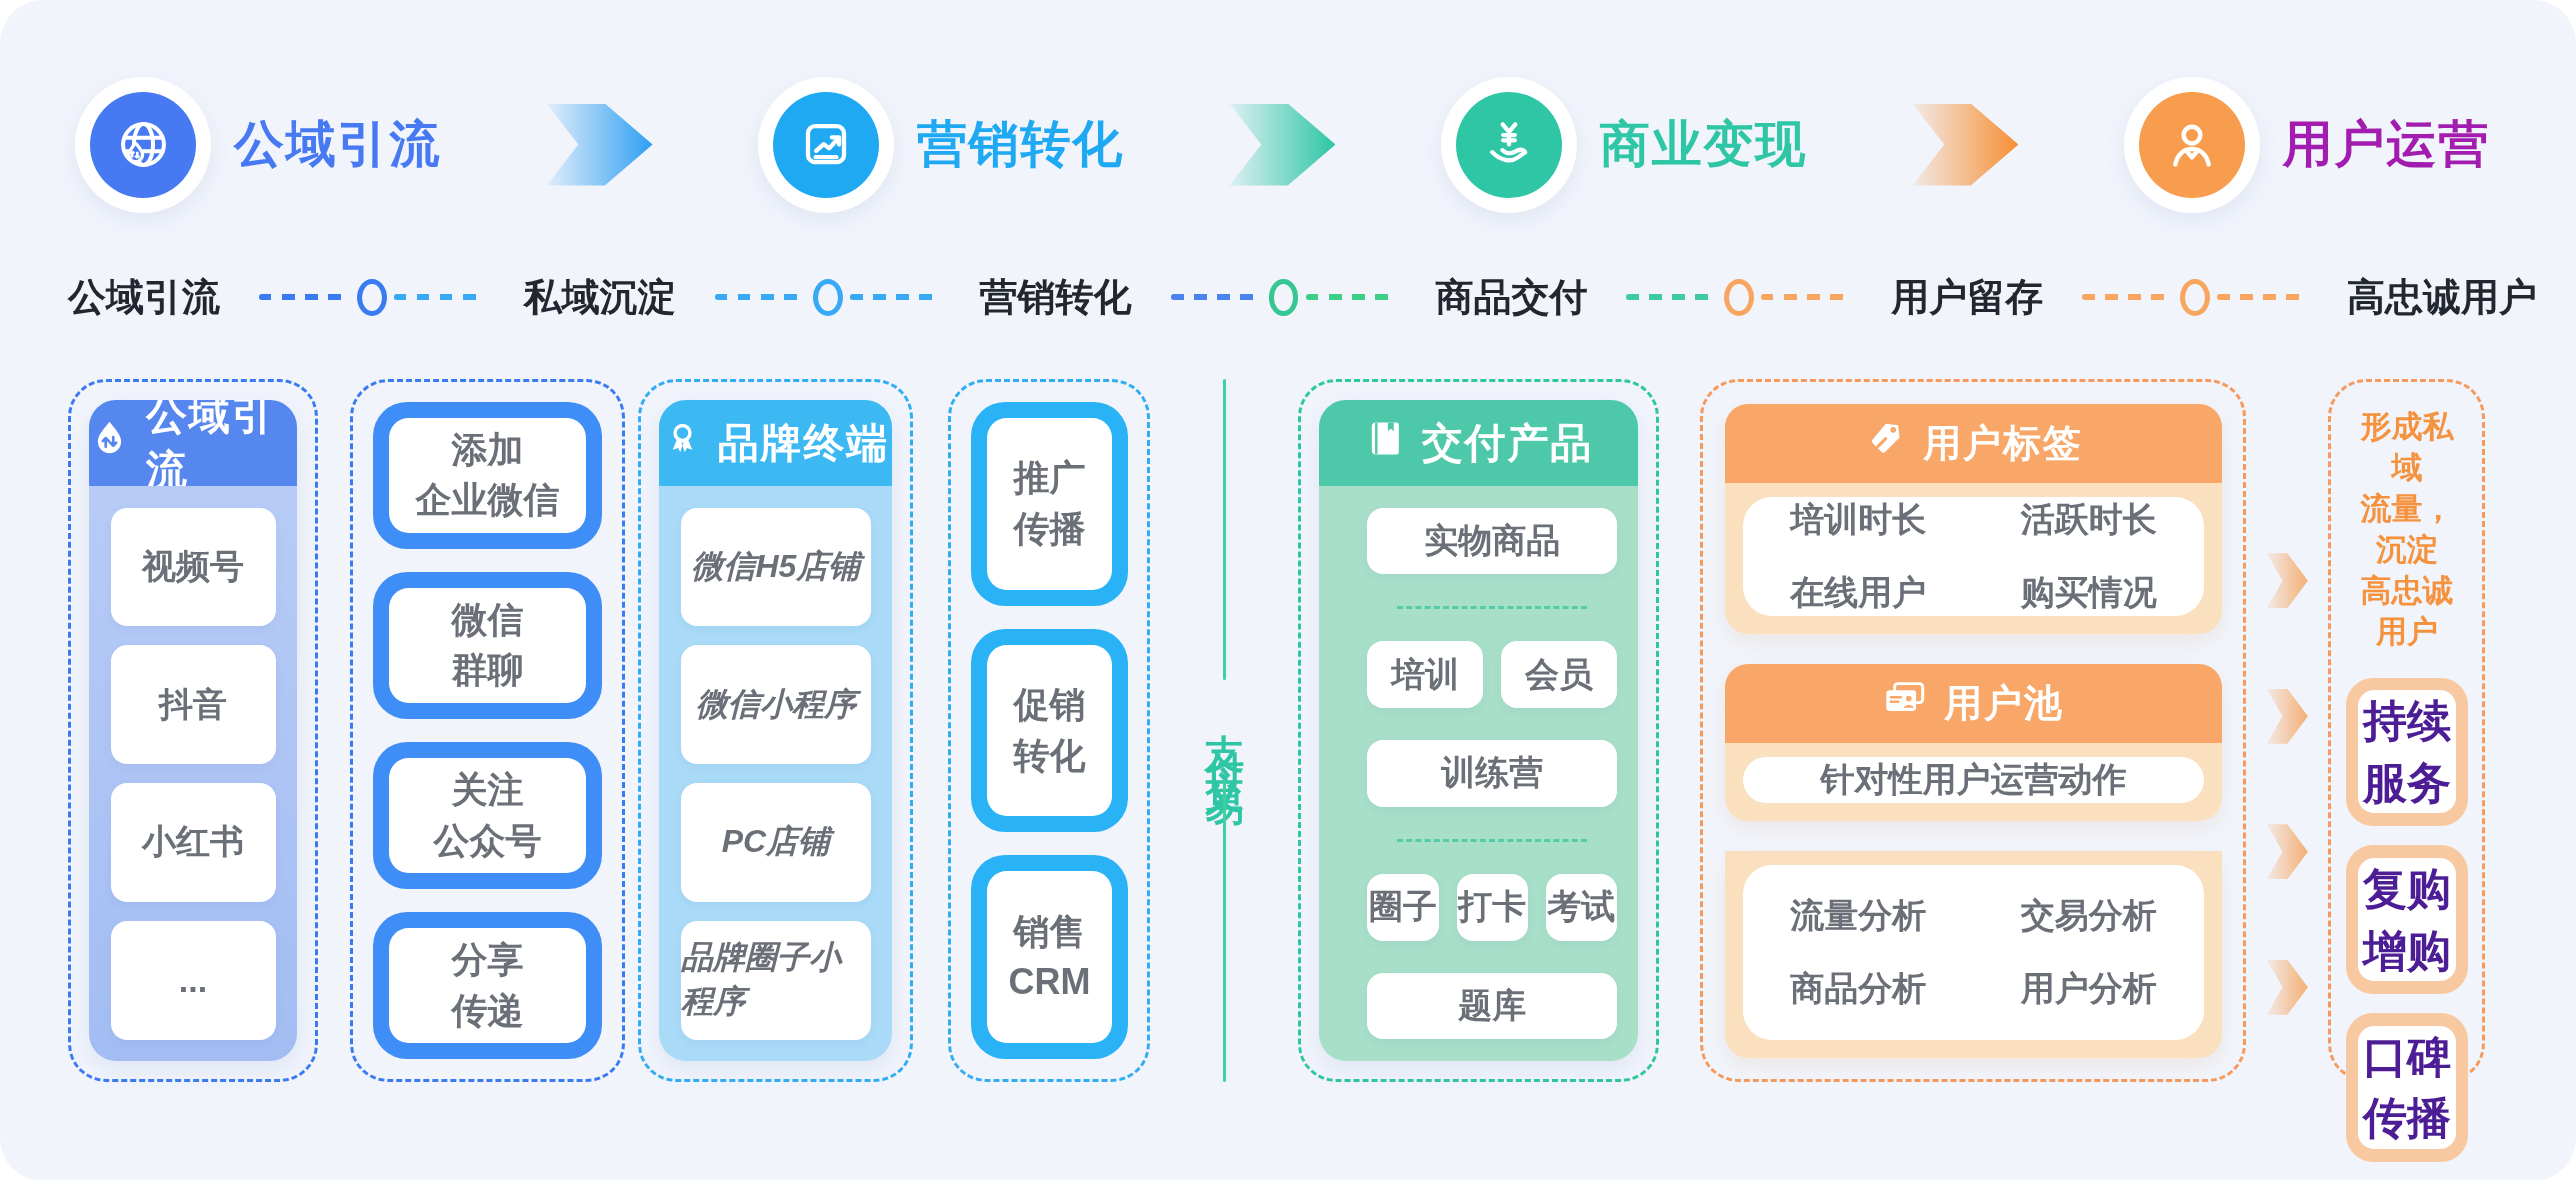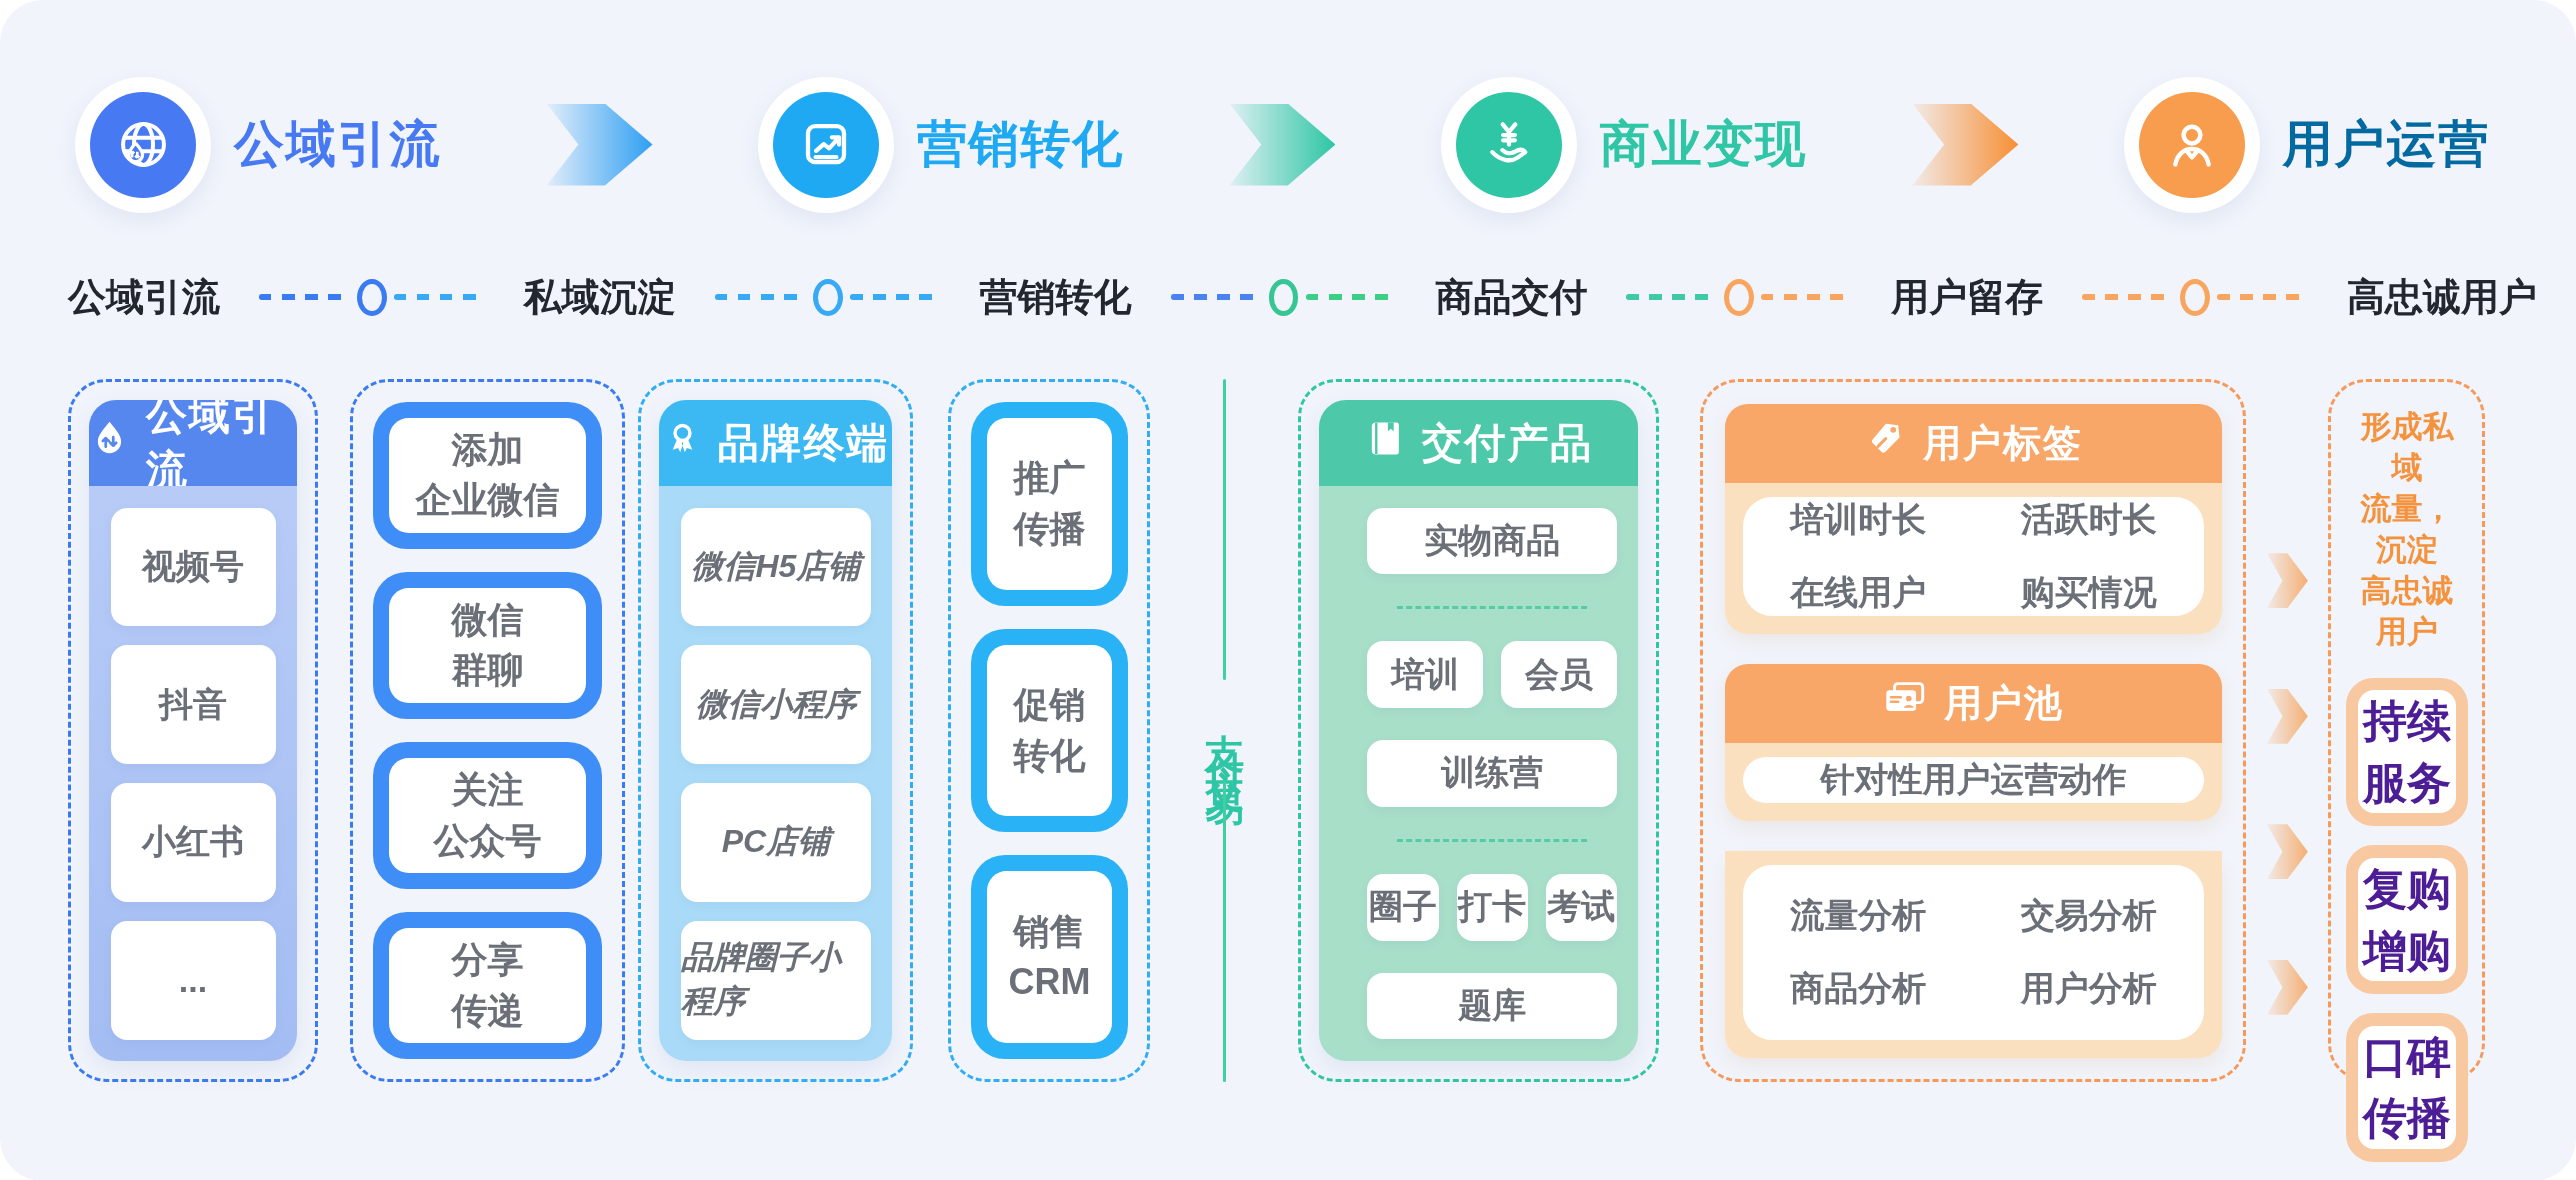--- a/index.html
+++ b/index.html
@@ -139,21 +139,21 @@
     <div class="step">
       <div class="badge-outer">
         <div class="badge-inner" style="background:#F89C4E">
           <svg width="54" height="54" viewBox="0 0 24 24" fill="none" stroke="#fff" stroke-width="2" stroke-linecap="round" stroke-linejoin="round">
             <circle cx="12" cy="7.6" r="3.7"></circle>
             <path d="M4.6 20.6c.9-4.5 3.9-6.8 7.4-6.8s6.5 2.3 7.4 6.8"></path>
             <path d="M9.4 14.4l2.6 3.1 2.6-3.1"></path>
           </svg>
         </div>
       </div>
-      <span class="step-label" style="color:#0369a1">用户运营</span>
+      <span class="step-label" style="color:#a21caf">用户运营</span>
     </div>
   </div>
 
   <div class="stage-row">
     <span class="stage-label">公域引流</span>
     <div class="sconn">
       <i class="sdash" style="--dc:#3A7BF2"></i>
       <i class="sring" style="--rc:#3A7BF2"></i>
       <i class="sdash" style="--dc:#38A9F5"></i>
     </div>

